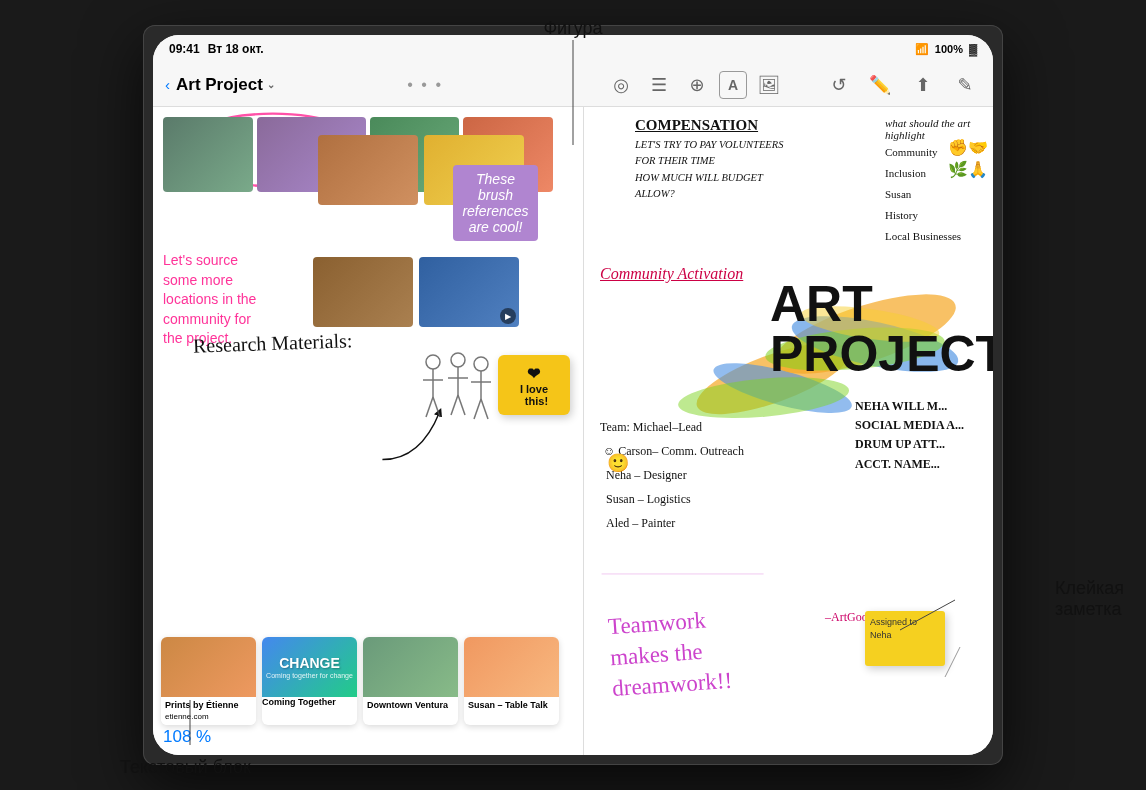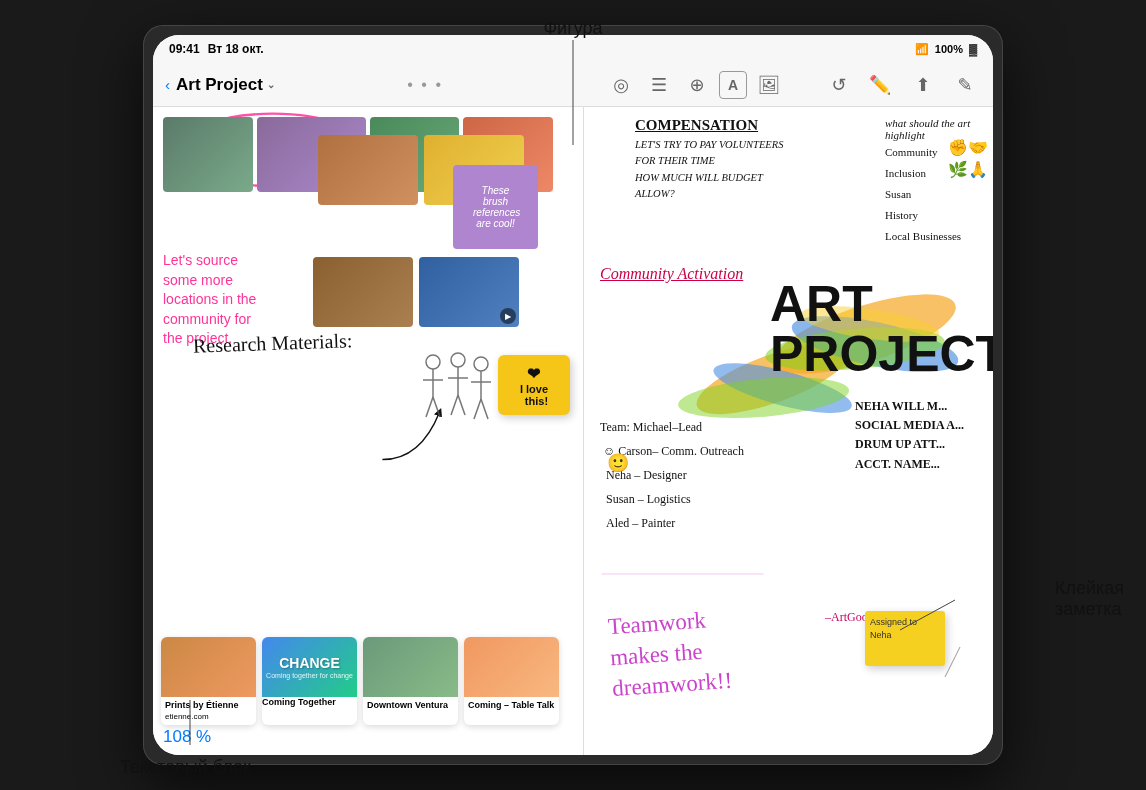--- a/index.html
+++ b/index.html
@@ -12,21 +12,21 @@
       align-items: center;
       justify-content: center;
       font-family: -apple-system, 'Helvetica Neue', Arial, sans-serif;
       overflow: hidden;
     }
 
     .ipad-frame {
       width: 860px;
       height: 740px;
       background: #2a2a2a;
-      border-radius: 20px;
+      border-radius: 12px;
       padding: 10px;
       box-shadow: 0 20px 60px rgba(0,0,0,0.7), inset 0 0 0 1px #444;
       position: relative;
     }
 
     .ipad-screen {
       width: 100%;
       height: 100%;
       background: #fff;
       border-radius: 26px;
@@ -372,21 +372,21 @@
           <span>Let's source some more locations in the community for the project.</span>
         </div>
 
         <div class="row2-images" style="margin-left:155px; margin-top:-65px;">
           <div class="photo-thumb" style="width:100px;height:70px;background:linear-gradient(135deg,#b07040,#d09060);"></div>
           <div class="photo-thumb" style="width:100px;height:70px;background:linear-gradient(135deg,#e0b030,#f0d050);">
             <div class="play-btn">▶</div>
           </div>
         </div>
 
-        <div style="position:absolute; top:58px; left:300px; width:85px; padding:20px; background:#b085d0; border-radius:4px; font-size:10px; color:#fff; text-align:center; font-style:italic; z-index:10;">
+        <div style="position:absolute; top:58px; left:300px; width:85px; padding:6px; background:#b085d0; border-radius:4px; font-size:14px; color:#fff; text-align:center; font-style:italic; z-index:10;">
           <span>These brush references are cool!</span>
         </div>
 
         <div style="position:absolute; top:150px; left:160px; display:flex; gap:6px;">
           <div class="photo-thumb" style="width:100px;height:70px;background:linear-gradient(135deg,#8a6030,#aa8050);"></div>
           <div class="photo-thumb" style="width:100px;height:70px;background:linear-gradient(135deg,#3060a0,#5080c0);">
             <div class="play-btn">▶</div>
           </div>
         </div>
 
@@ -447,21 +447,21 @@
           <div class="bottom-card">
             <div class="card-img green" style="background:linear-gradient(135deg,#6a9a7a,#88bb88);"></div>
             <div class="card-body">
               <div class="card-title">Downtown Ventura</div>
             </div>
           </div>
 
           <div class="bottom-card">
             <div class="card-img pink" style="background:linear-gradient(135deg,#f09860,#f8b880);"></div>
             <div class="card-body">
-              <div class="card-title">Coming – Table Talk</div>
+              <div class="card-title">Susan – Table Talk</div>
             </div>
           </div>
         </div>
 
       </div>
 
       <div class="vertical-divider"></div>
 
       <div class="right-panel">
 

